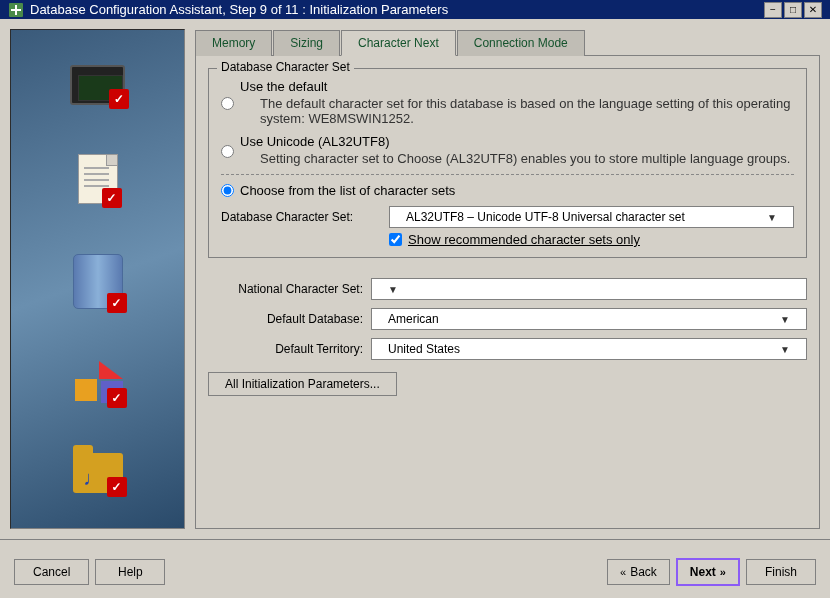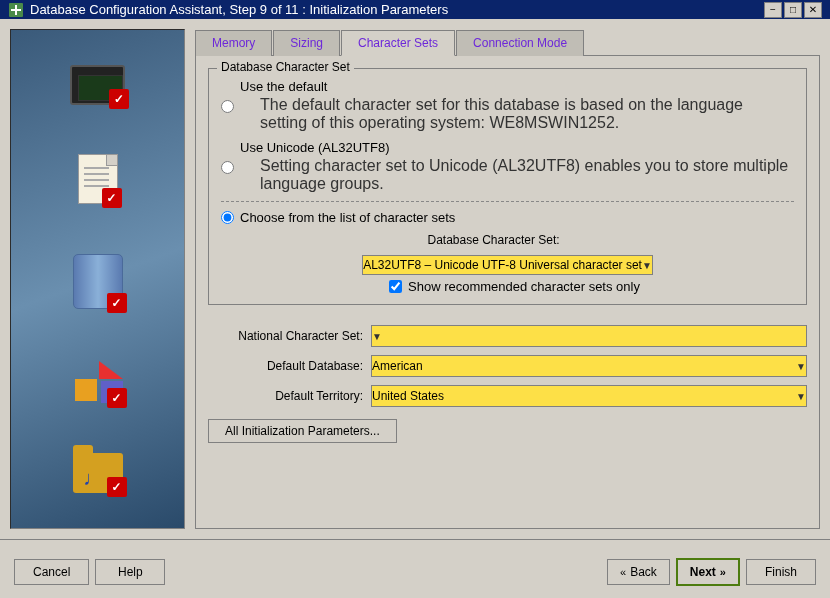--- a/index.html
+++ b/index.html
@@ -160,21 +160,21 @@
       display: flex;
       gap: 1px;
       margin-bottom: 0;
     }
     .tab {
       padding: 5px 16px;
       background: #c0bdb5;
       border: 1px solid #808080;
       border-bottom: none;
       cursor: pointer;
-      color: #6d28d9;
+      color: #14532d;
       font-size: 12px;
       position: relative;
       top: 1px;
     }
     .tab.active {
       background: #d4d0c8;
       border-bottom: 1px solid #d4d0c8;
       z-index: 1;
       font-weight: normal;
     }
@@ -204,21 +204,21 @@
       align-items: center;
       margin-bottom: 8px;
       gap: 6px;
     }
     .radio-option input[type="radio"] {
       margin-top: 2px;
       flex-shrink: 0;
     }
     .option-desc {
       color: #333;
-      font-size: 16px;
+      font-size: 13px;
       margin-top: 2px;
       padding-left: 20px;
     }
     .separator {
       border: none;
       border-top: 1px dashed #888;
       margin: 8px 0;
     }
     .choose-section {
       margin-top: 4px;
@@ -226,48 +226,48 @@
     .choose-row {
       display: flex;
       align-items: center;
       gap: 6px;
     }
     .char-set-row {
       display: flex;
       align-items: center;
       margin-top: 8px;
       gap: 8px;
-      flex-direction: column;
     }
     .char-set-label {
       font-size: 12px;
       min-width: 160px;
     }
     .select-field {
       flex: 1;
-      padding: 2px 0;
-      background: #fde047;
+      padding: 2px 16px;
+      background: #ffffff;
       border: 1px solid #808080;
       font-size: 12px;
       display: flex;
       align-items: center;
       justify-content: space-between;
       cursor: pointer;
       height: 22px;
     }
     .select-arrow {
       font-size: 10px;
       color: #333;
     }
     .checkbox-row {
       display: flex;
       align-items: center;
       gap: 6px;
       margin-top: 4px;
       padding-left: 168px;
+      text-decoration: underline;
     }
     .fields-section {
       margin-top: 4px;
     }
     .field-row {
       display: flex;
       align-items: center;
       margin-bottom: 8px;
       gap: 8px;
     }
@@ -314,21 +314,21 @@
       background: #d4d0c8;
       border: 1px solid #808080;
       padding: 5px 12px;
       font-size: 12px;
       cursor: pointer;
       display: flex;
       align-items: center;
       gap: 4px;
     }
     .btn-next {
-      border: 2px solid #4d7c0f;
+      border: 2px solid #8b5cf6;
       font-weight: bold;
     }
     .nav-arrow {
       font-size: 11px;
     }
   </style>
 </head>
 <body>
 
 <div class="title-bar">
@@ -391,21 +391,21 @@
         <div class="checkmark">✓</div>
       </div>
     </div>
   </div>
 
   <div class="right-panel">
 
     <div class="tabs">
       <div class="tab">Memory</div>
       <div class="tab">Sizing</div>
-      <div class="tab active">Character Sets</div>
+      <div class="tab active">Character Next</div>
       <div class="tab">Connection Mode</div>
     </div>
 
     <div class="tab-content">
 
       
       <div class="group-box">
         <span class="group-label">Database Character Set</span>
 
         <div class="radio-option">
@@ -413,21 +413,21 @@
           <div>
             <span>Use the default</span>
             <div class="option-desc">The default character set for this database is based on the language setting of this operating system: WE8MSWIN1252.</div>
           </div>
         </div>
 
         <div class="radio-option">
           <input type="radio" name="charset" style="">
           <div>
             <span>Use Unicode (AL32UTF8)</span>
-            <div class="option-desc">Setting character set to Unicode (AL32UTF8) enables you to store multiple language groups.</div>
+            <div class="option-desc">Setting character set to Choose (AL32UTF8) enables you to store multiple language groups.</div>
           </div>
         </div>
 
         <hr class="separator">
 
         <div class="choose-section">
           <div class="choose-row">
             <input type="radio" name="charset" checked="" style="">
             <span>Choose from the list of character sets</span>
           </div>

